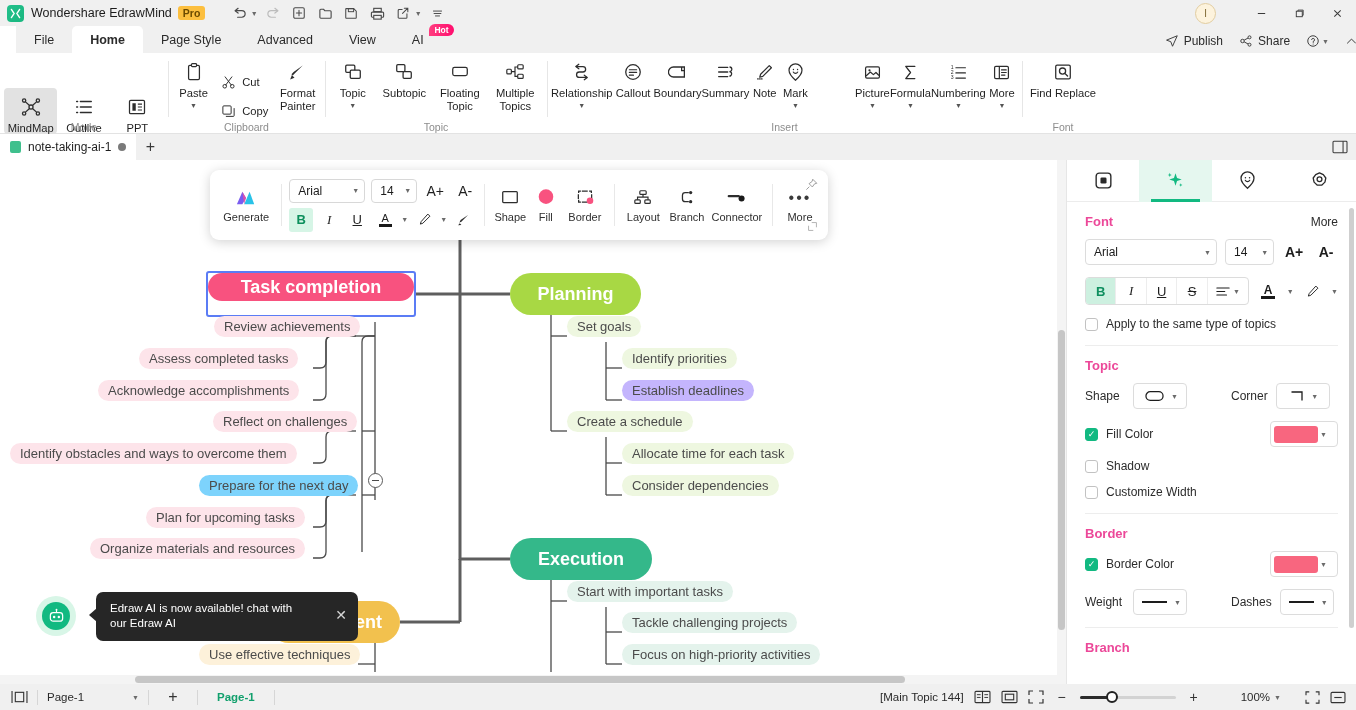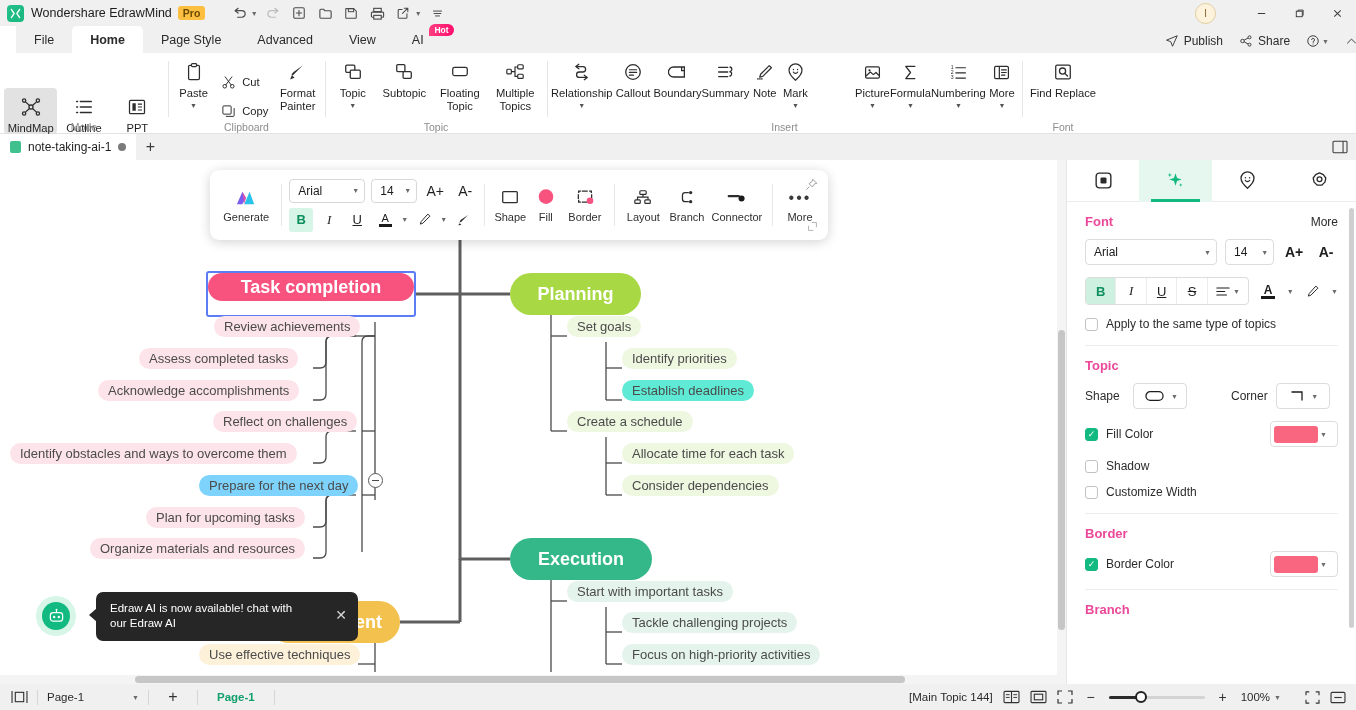--- a/index.html
+++ b/index.html
@@ -756,21 +756,21 @@
 
     <div class="node main-node" style="left:510px;top:113px;width:131px;height:42px;background:#a8d844;">
       <span>Planning</span>
     </div>
     <div class="node sub1" style="left:567px;top:166px;background:#eef7e0;transform:translateY(-10px);">
       <span>Set goals</span>
     </div>
     <div class="node sub1" style="left:622px;top:198px;background:#eef7e0;transform:translateY(-10px);">
       <span>Identify priorities</span>
     </div>
-    <div class="node sub1" style="left:622px;top:230px;background:#5eead4;transform:translateY(-10px);">
+    <div class="node sub1" style="left:622px;top:230px;background:#c4b5fd;transform:translateY(-10px);">
       <span>Establish deadlines</span>
     </div>
     <div class="node sub1" style="left:567px;top:261px;background:#eef7e0;transform:translateY(-10px);">
       <span>Create a schedule</span>
     </div>
     <div class="node sub1" style="left:622px;top:293px;background:#eef7e0;transform:translateY(-10px);">
       <span>Allocate time for each task</span>
     </div>
     <div class="node sub1" style="left:622px;top:325px;background:#eef7e0;transform:translateY(-10px);">
       <span>Consider dependencies</span>
@@ -1103,20 +1103,32 @@
 
       <div class="rp-row">
         <span class="chk on">✓</span>
         <span class="rp-lbl">Border Color</span>
         <div class="swatch-wrap" style="margin-left:auto;">
           <span class="swatch" style="background:#f8667f;"></span>
           <span class="fb-caret">▼</span>
         </div>
       </div>
 
+      <div class="rp-row">
+        <span class="rp-lbl" style="width:48px;">Weight</span>
+        <div class="rp-sel" style="width:54px;justify-content:center;gap:7px;">
+          <span class="linepv" style="height:2.5px;"></span>
+          <span class="fb-caret">▼</span>
+        </div>
+        <span class="rp-lbl" style="margin-left:44px;">Dashes</span>
+        <div class="rp-sel" style="width:54px;justify-content:center;gap:7px;margin-left:8px;">
+          <span class="linepv" style="height:1.3px;"></span>
+          <span class="fb-caret">▼</span>
+        </div>
+      </div>
 
       <div class="rp-divider" style="margin-top:0;"></div>
 
       <div class="rp-title" style="margin-bottom:12px;">Branch</div>
 
       <div class="rp-scroll"></div>
     </div>
   </div>
 
   <div class="statusbar">
@@ -1162,21 +1174,21 @@
       <div class="sb-ico" style="width:16px;font-size:14px;">
         <span>−</span>
       </div>
       <div class="zoom-track">
         <div class="zoom-fill"></div>
         <div class="zoom-knob"></div>
       </div>
       <div class="sb-ico" style="width:16px;font-size:14px;">
         <span>+</span>
       </div>
-      <div style="display:flex;align-items:center;gap:4px;">
+      <div style="display:flex;align-items:center;gap:4px;margin-left:29px;">
         <span>100%</span>
         <span class="fb-caret">▼</span>
       </div>
       <div class="sb-ico" style="margin-left:14px;">
         <svg width="15" height="13" viewBox="0 0 16 14">
             <path d="M1 4.5 V1 H4.5 M11.5 1 H15 V4.5 M15 9.5 V13 H11.5 M4.5 13 H1 V9.5" stroke="#333" stroke-width="1.2" fill="none"></path>
           </svg>
       </div>
       <div class="sb-ico">
         <svg width="16" height="13" viewBox="0 0 17 14">

